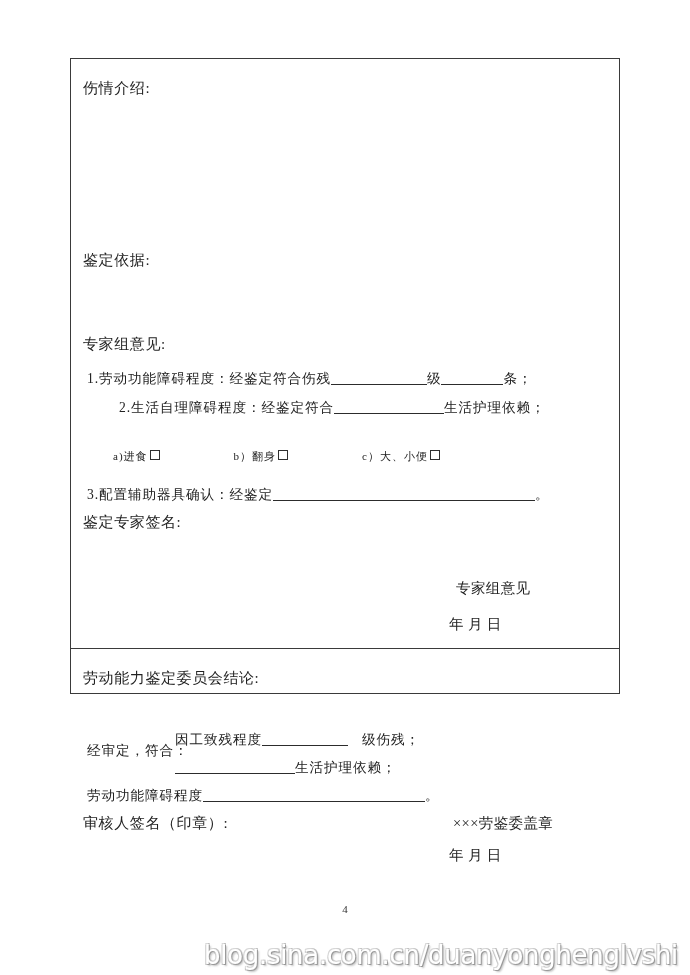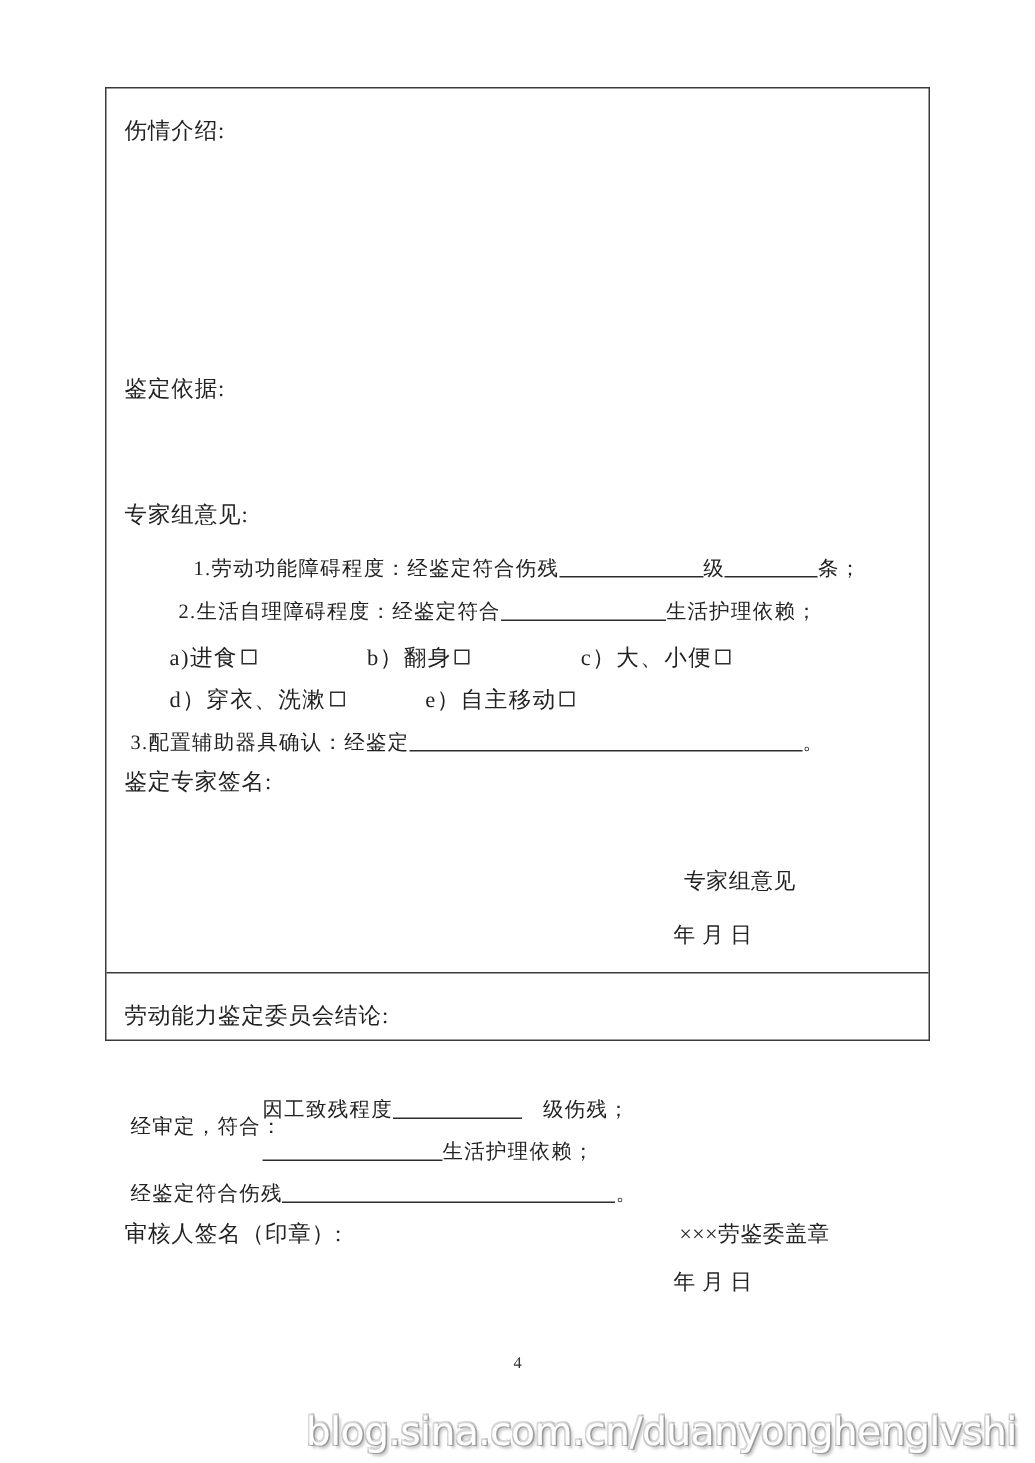--- a/index.html
+++ b/index.html
@@ -49,22 +49,23 @@
   }
   .heading {
     font-size: 15px;
     letter-spacing: 0.6px;
   }
   .item-line {
     font-size: 13.6px;
     letter-spacing: 0.9px;
   }
   .sub-line {
-    font-size: 15px;
+    font-size: 11px;
     letter-spacing: 1px;
+    margin-top: 18px;
   }
 
   
   .rule {
     display: inline-block;
     border-bottom: 1.1px solid #2c2c2c;
     vertical-align: -2px;
     height: 12px;
   }
   .r-grade   { width: 96px; }
@@ -124,35 +125,32 @@
 <div class="form-frame">
 
   <div class="section section-upper">
 
     <div class="blk heading" style="left:12px; top:22px;">伤情介绍:</div>
 
     <div class="blk heading" style="left:12px; top:194px;">鉴定依据:</div>
 
     <div class="blk heading" style="left:12px; top:278px;">专家组意见:</div>
 
-    <div class="blk item-line" style="left:16px; top:313px;margin-left:42px;">
+    <div class="blk item-line" style="left:16px; top:313px;">
       <span>1.劳动功能障碍程度：经鉴定符合伤残</span><span class="rule r-grade"></span><span>级</span><span class="rule r-clause"></span><span>条；</span>
     </div>
 
     <div class="blk item-line" style="left:16px; top:342px;margin-left:32px;">
       <span>2.生活自理障碍程度：经鉴定符合</span><span class="rule r-care"></span><span>生活护理依赖；</span>
     </div>
 
     <div class="blk sub-line" style="left:42px; top:373px;">
       <span>a)进食</span><span class="cbox"></span><span class="gap-xl"></span><span>b）翻身</span><span class="cbox"></span><span class="gap-xl"></span><span>c）大、小便</span><span class="cbox"></span>
     </div>
 
-    <div class="blk sub-line" style="left:42px; top:401px;">
-      <span>d）穿衣、洗漱</span><span class="cbox"></span><span class="gap-lg"></span><span>e）自主移动</span><span class="cbox"></span>
-    </div>
 
     <div class="blk item-line" style="left:16px; top:429px;">
       <span>3.配置辅助器具确认：经鉴定</span><span class="rule r-device"></span><span>。</span>
     </div>
 
     <div class="blk heading" style="left:12px; top:456px;">鉴定专家签名:</div>
 
     <div class="blk" style="left:385px; top:522px;">专家组意见</div>
 
     <div class="blk" style="left:378px; top:558px;">年    月    日</div>
@@ -166,21 +164,21 @@
 
     <div class="blk item-line" style="left:104px; top:84px;">
       <span>因工致残程度</span><span class="rule r-level"></span><span class="gap-sm"></span><span>级伤残；</span>
     </div>
 
     <div class="blk item-line" style="left:104px; top:112px;">
       <span class="rule r-care2"></span><span>生活护理依赖；</span>
     </div>
 
     <div class="blk item-line" style="left:16px; top:140px;">
-      <span>经鉴定符合伤残</span><span class="rule r-device2"></span><span>。</span>
+      <span>劳动功能障碍程度</span><span class="rule r-device2"></span><span>。</span>
     </div>
 
     <div class="blk heading" style="left:12px; top:167px;">审核人签名（印章）:</div>
 
     <div class="blk" style="left:382px; top:167px;">×××劳鉴委盖章</div>
 
     <div class="blk" style="left:378px; top:199px;">年    月    日</div>
   </div>
 </div>
 

